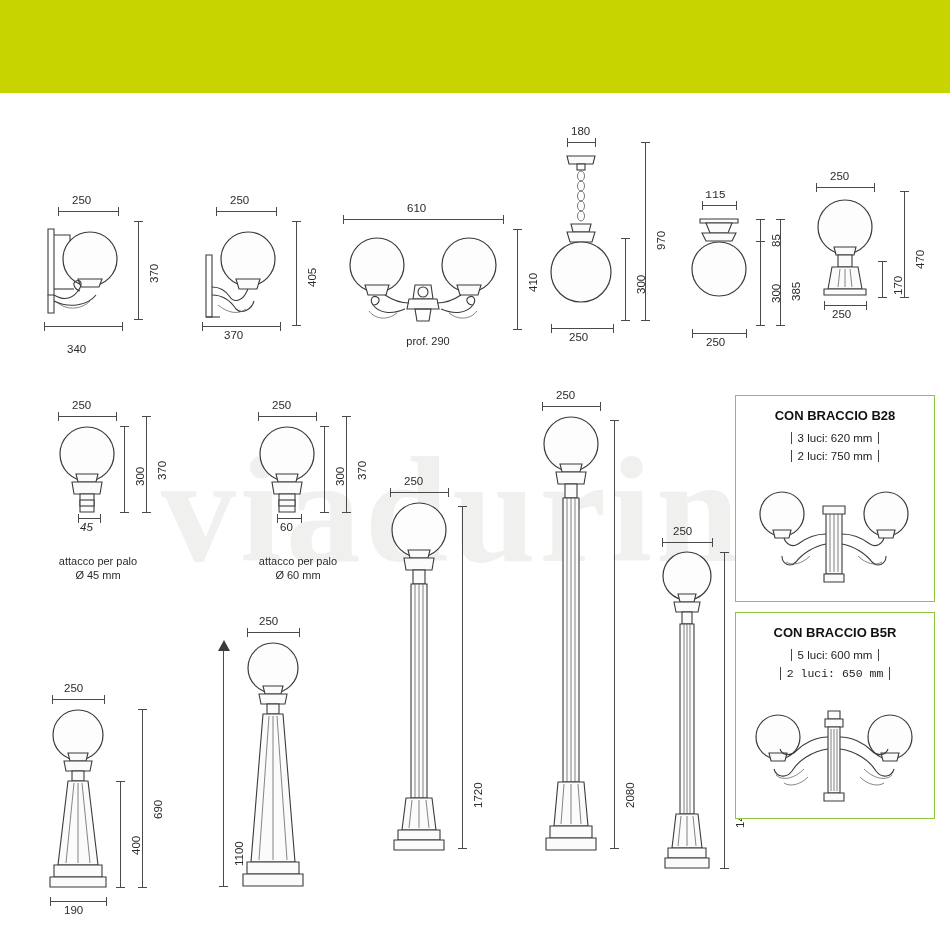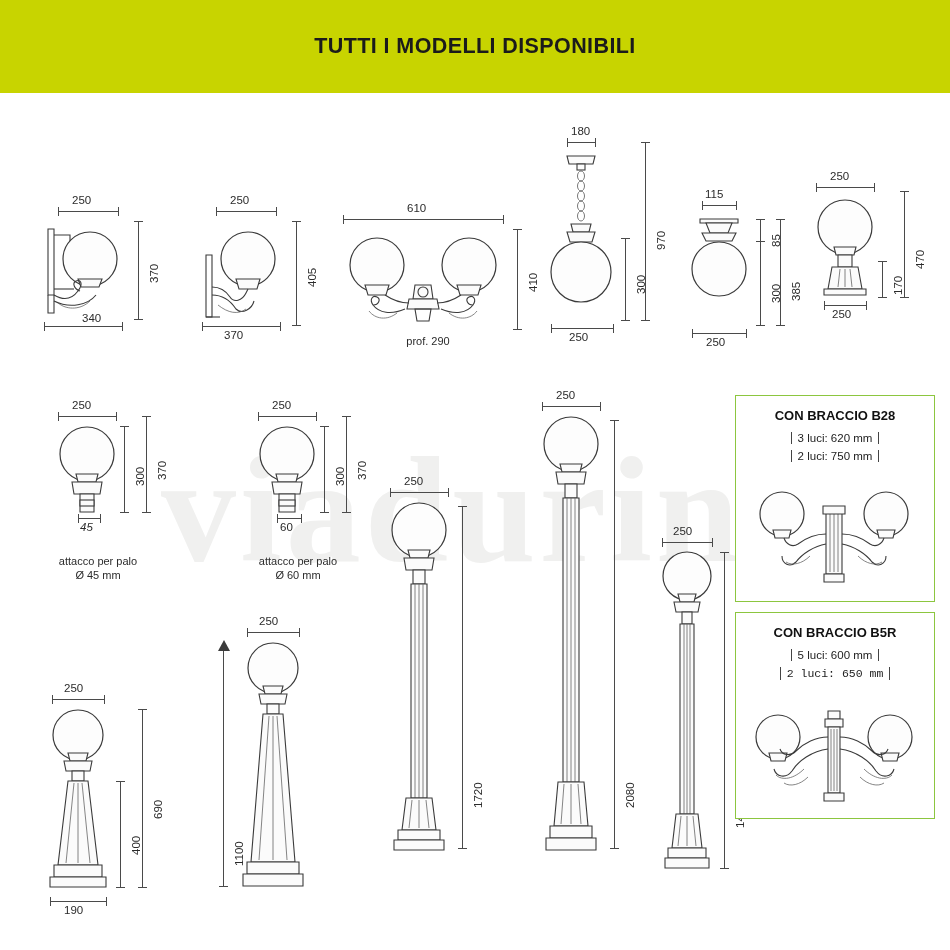--- a/index.html
+++ b/index.html
@@ -65,21 +65,20 @@
   svg{display:block;overflow:visible;}
   .stroke{fill:none;stroke:#3b3b3b;stroke-width:1.1;}
   .stroke-thin{fill:none;stroke:#666;stroke-width:.8;}
   .glass{fill:#fdfdfd;stroke:#3b3b3b;stroke-width:1.2;}
   .body-f{fill:#fbfbfb;stroke:#3b3b3b;stroke-width:1.1;}
 </style>
 </head>
 <body>
 
 <div id="header">
-  <div class="line1">TUTTI I MODELLI DISPONIBILI</div>
 </div>
 
 <div id="watermark">viadurini</div>
 
 <div class="fig" style="left:30px;top:195px;width:140px;height:150px;">
 
   <div class="dimh" style="left:28px;top:16px;width:60px;"></div>
   <div class="tickv" style="left:28px;top:12px;"></div>
   <div class="tickv" style="left:88px;top:12px;"></div>
   <div class="lbl" style="left:42px;top:-1px;">250</div>
@@ -96,21 +95,21 @@
     <path class="stroke" d="M24 78 C 34 84, 42 82, 48 74 C 54 66, 50 62, 46 64 C 42 66, 44 72, 50 74"></path>
     <path class="stroke" d="M24 84 C 40 92, 58 88, 66 78"></path>
     <path class="stroke" d="M24 72 L44 72"></path>
     <path class="stroke-thin" d="M28 86 C 38 94, 52 92, 60 84"></path>
     <path class="stroke" d="M18 78 L18 96 L24 96 L24 78"></path>
   </svg>
 
   <div class="dimh" style="left:14px;top:131px;width:78px;"></div>
   <div class="tickv" style="left:14px;top:127px;"></div>
   <div class="tickv" style="left:92px;top:127px;"></div>
-  <div class="lbl" style="left:37px;top:117px;margin-left:15px;">340</div>
+  <div class="lbl" style="left:37px;top:148px;">340</div>
 
   <div class="dimv" style="left:108px;top:26px;height:98px;"></div>
   <div class="tickh" style="left:104px;top:26px;"></div>
   <div class="tickh" style="left:104px;top:124px;"></div>
   <div class="lbl v" style="left:118px;top:88px;">370</div>
 </div>
 
 <div class="fig" style="left:190px;top:195px;width:140px;height:150px;">
   <div class="dimh" style="left:26px;top:16px;width:60px;"></div>
   <div class="tickv" style="left:26px;top:12px;"></div>
@@ -201,21 +200,21 @@
   <div class="dimv" style="left:100px;top:22px;height:178px;"></div>
   <div class="tickh" style="left:96px;top:22px;"></div>
   <div class="tickh" style="left:96px;top:200px;"></div>
   <div class="lbl v" style="left:110px;top:130px;">970</div>
 </div>
 
 <div class="fig" style="left:680px;top:185px;width:120px;height:165px;">
   <div class="dimh" style="left:22px;top:20px;width:34px;"></div>
   <div class="tickv" style="left:22px;top:16px;"></div>
   <div class="tickv" style="left:56px;top:16px;"></div>
-  <div class="lbl" style="left:25px;top:3px;">115</div>
+  <div class="lbl" style="left:25px;top:3px;font-family:Liberation Mono, monospace;">115</div>
   <svg width="120" height="120" style="position:absolute;left:0;top:26px;">
     <path class="body-f" d="M20 8 L58 8 L58 12 L20 12 Z"></path>
     <path class="body-f" d="M26 12 L52 12 L48 22 L30 22 Z"></path>
     <path class="body-f" d="M22 22 L56 22 L52 30 L26 30 Z"></path>
     <circle class="glass" cx="39" cy="58" r="27"></circle>
   </svg>
   <div class="dimh" style="left:12px;top:148px;width:54px;"></div>
   <div class="tickv" style="left:12px;top:144px;"></div>
   <div class="tickv" style="left:66px;top:144px;"></div>
   <div class="lbl" style="left:26px;top:151px;">250</div>

